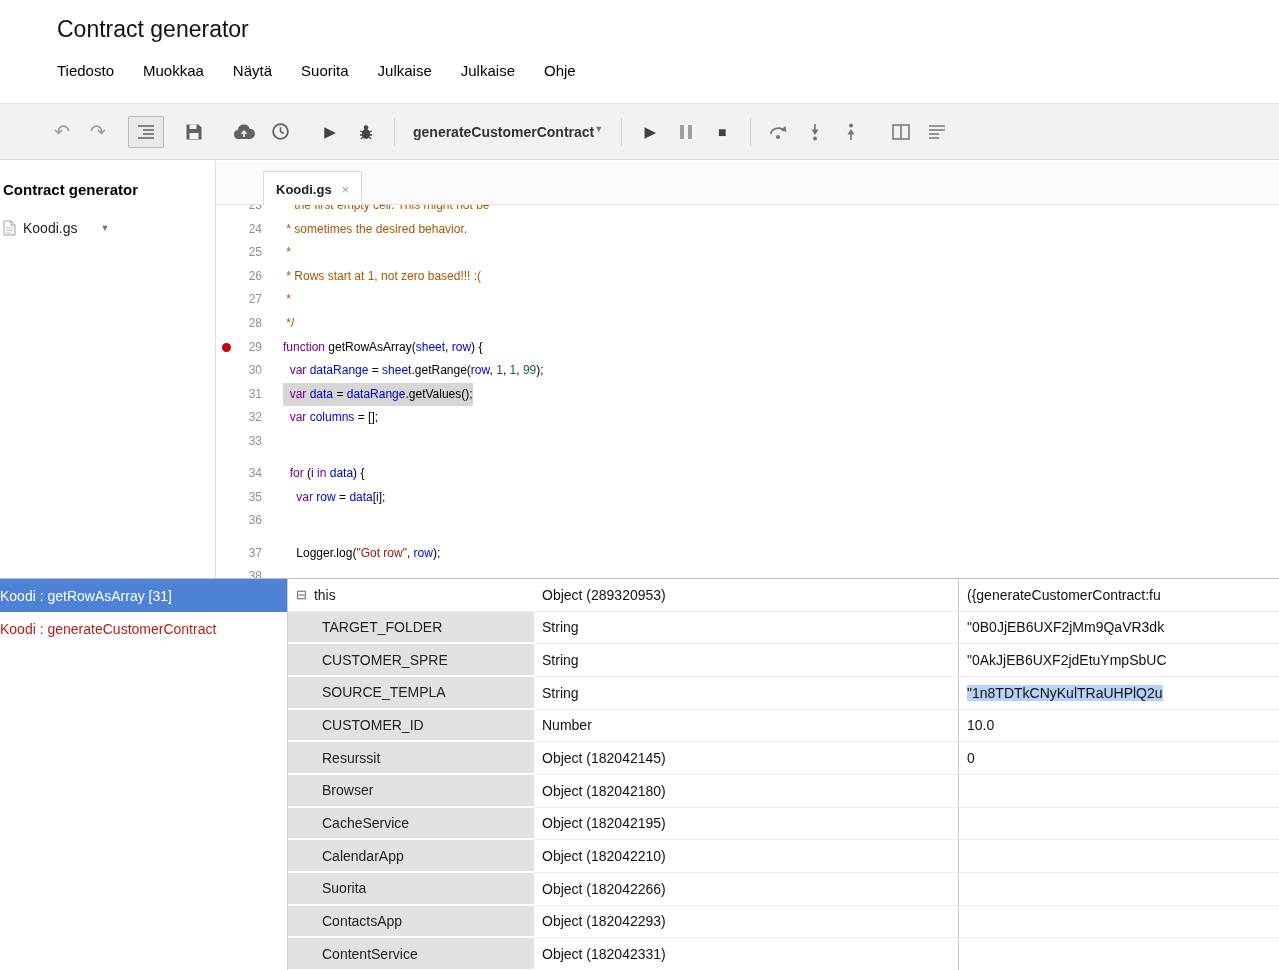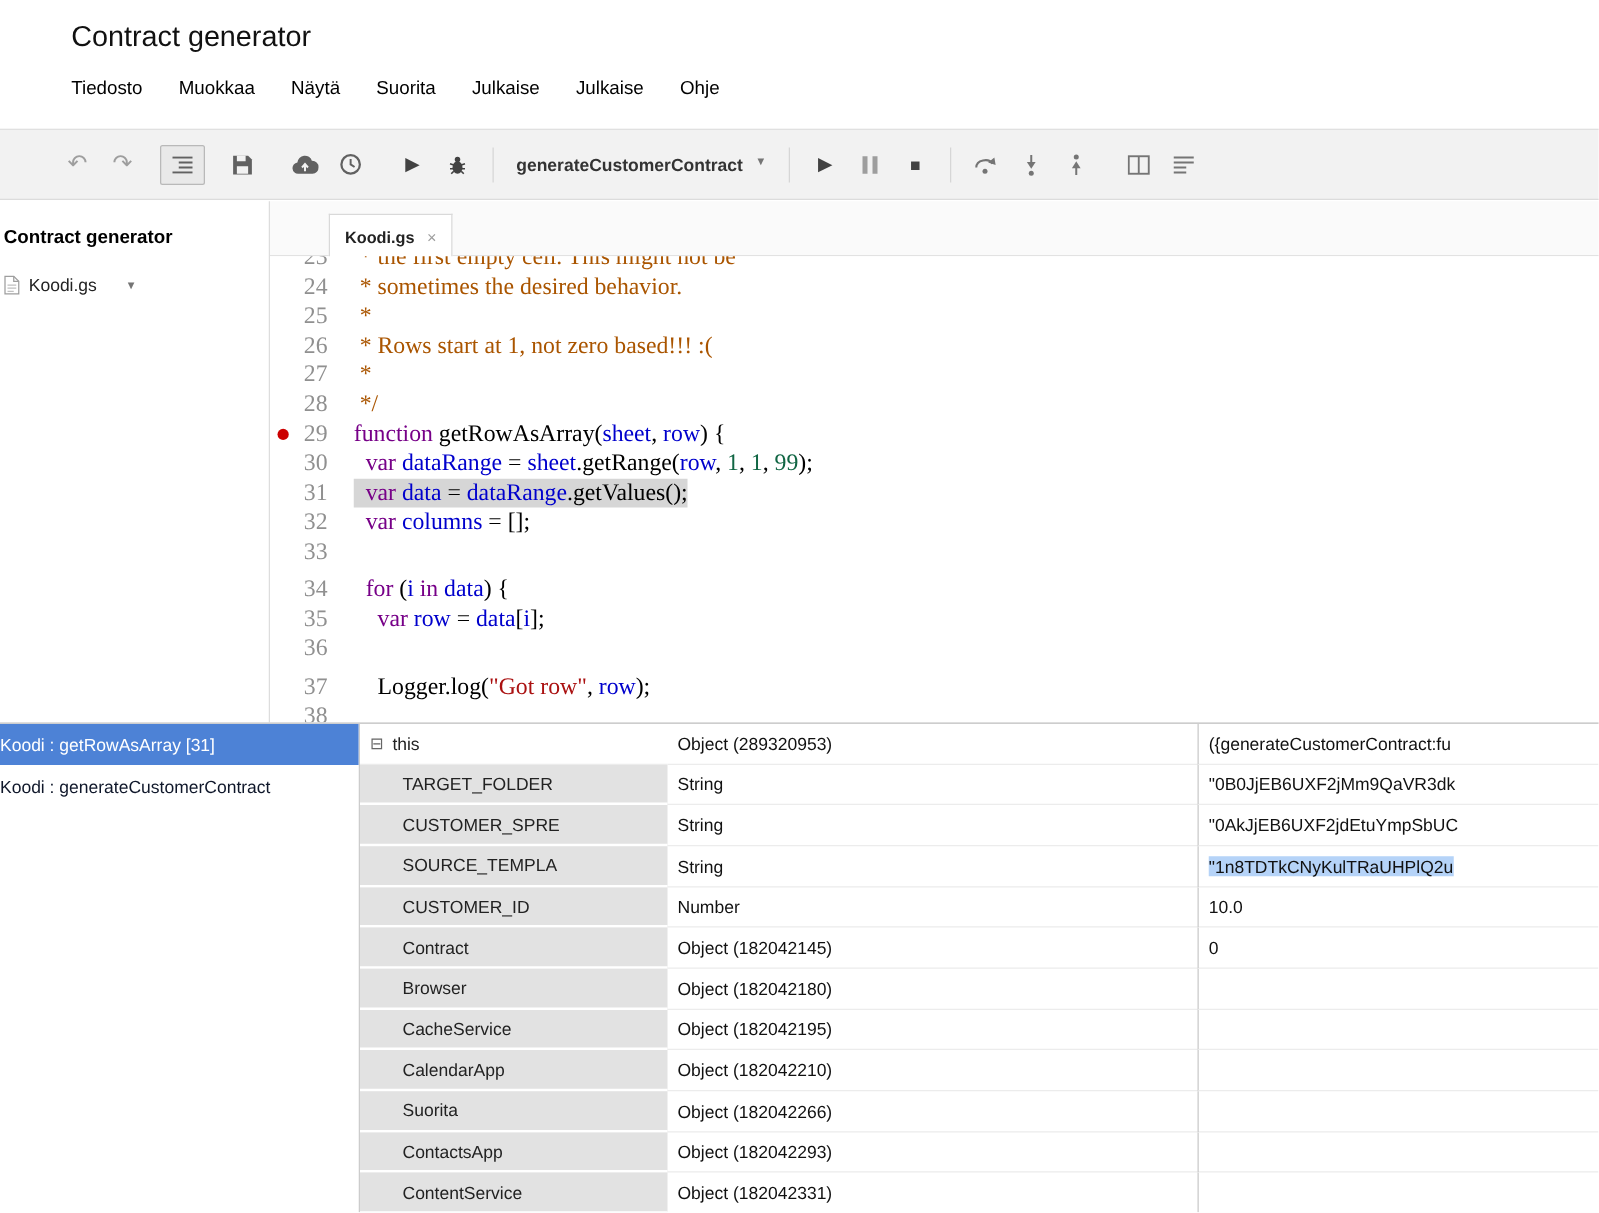--- a/index.html
+++ b/index.html
@@ -19,51 +19,51 @@
   .tbtn{min-width:30px;height:32px;display:flex;align-items:center;justify-content:center;margin:0 3px}
   .tbtn.boxed{border:1px solid #b9b9b9;border-radius:2px;background:#e9e9e9;width:36px;margin:0 12px}
   .tsep{width:1px;height:28px;background:#d6d6d6;margin:0 10px}
   .tspace{width:14px}
   .glyph{font-size:19px;color:#9e9e9e;line-height:1}
   .glyph.dark{color:#424242}
   .glyph.run{font-size:15px}
   .glyph.stop{font-size:14px}
   .pause-bars{display:flex}
   .pause-bars i{display:block;width:4px;height:14px;background:#9e9e9e;margin:0 2px}
-  .fn-select{display:flex;align-items:flex-start;gap:10px;font-size:14px;font-weight:bold;color:#333;padding:0 8px;cursor:default}
+  .fn-select{display:flex;align-items:flex-start;font-size:14px;font-weight:bold;color:#333;padding:0 8px;cursor:default}
   .caret{font-size:9px;color:#757575}
 
   
   .sidebar{position:absolute;top:161px;left:0;width:216px;height:417px;background:#fff;border-right:1px solid #ddd}
   .project-title{font-size:15px;font-weight:bold;color:#000;padding:20px 8px 16px 3px;white-space:nowrap;overflow:hidden}
   .file-item{display:flex;align-items:center;gap:7px;padding:6px 8px 6px 3px;font-size:14px;color:#222}
   .file-caret{margin-left:16px;font-size:9px;color:#757575}
 
   
   .tabstrip{position:absolute;top:161px;left:216px;right:0;height:44px;background:#fafafa;border-bottom:1px solid #e2e2e2}
   .tab{position:absolute;left:47px;top:10px;height:35px;display:flex;align-items:center;gap:10px;
     padding:0 12px;background:#fff;border:1px solid #d9d9d9;border-bottom:none;
     font-size:13px;font-weight:bold;color:#222}
   .tab-close{color:#9e9e9e;font-size:13px;font-weight:normal}
 
   
   .codearea{position:absolute;top:205px;left:216px;right:0;height:373px;overflow:hidden;background:#fff}
-  .code{margin-top:-11px;font-family:Liberation Serif, serif;
-    font-size:19px;line-height:23.6px;white-space:pre}
+  .code{margin-top:-11px;font-family:Liberation Sans, sans-serif;
+    font-size:12px;line-height:23.6px;white-space:pre}
   .codeline{display:flex}
   .gutter{flex:none;width:48px;text-align:right;color:#909090;position:relative;padding-right:2px}
   .breakpoint{position:absolute;left:6px;top:7px;width:9px;height:9px;border-radius:50%;background:#cc0000}
   .codetext{padding-left:19px}
   .linetext{display:inline-block;min-height:23.6px}
 
   
   .debugpanel{position:absolute;top:578px;left:0;width:100%;height:392px;border-top:1px solid #bdbdbd;
     display:flex;font-size:14px;overflow:hidden;background:#fff}
   .callstack{flex:none;width:288px;border-right:1px solid #ccc;overflow:hidden;background:#fff}
-  .cs-item{height:33px;display:flex;align-items:center;white-space:nowrap;color:#0f172a;overflow:hidden}
+  .cs-item{height:33px;display:flex;align-items:center;white-space:nowrap;color:#b91c1c;overflow:hidden}
   .cs-item>span{margin-left:-4px;padding-left:4px}
   .cs-item.selected{background:#4d82d6;color:#fff}
   .vars{flex:1;overflow:hidden}
   .var-row{display:flex;height:32.66px}
   .var-name{flex:none;width:246px;background:#e2e2e2;border-bottom:2px solid #fff;display:flex;
     align-items:center;padding-left:34px;white-space:nowrap;overflow:hidden;color:#222}
   .var-row.root .var-name{background:#fff;border-bottom:1px solid #ececec;padding-left:8px}
   .toggle{color:#666;margin-right:7px;font-size:13px}
   .var-type{flex:none;width:424px;border-bottom:1px solid #ececec;display:flex;align-items:center;
     padding-left:8px;white-space:nowrap;overflow:hidden;color:#111}
@@ -282,21 +282,21 @@
           <div class="var-name">
             <span>CUSTOMER_ID</span>
           </div>
           <div class="var-type">Number</div>
           <div class="var-value">
             <span>10.0</span>
           </div>
         </div>
         <div class="var-row">
           <div class="var-name">
-            <span>Contract</span>
+            <span>Resurssit</span>
           </div>
           <div class="var-type">Object (182042145)</div>
           <div class="var-value">
             <span>0</span>
           </div>
         </div>
         <div class="var-row">
           <div class="var-name">
             <span>Browser</span>
           </div>

